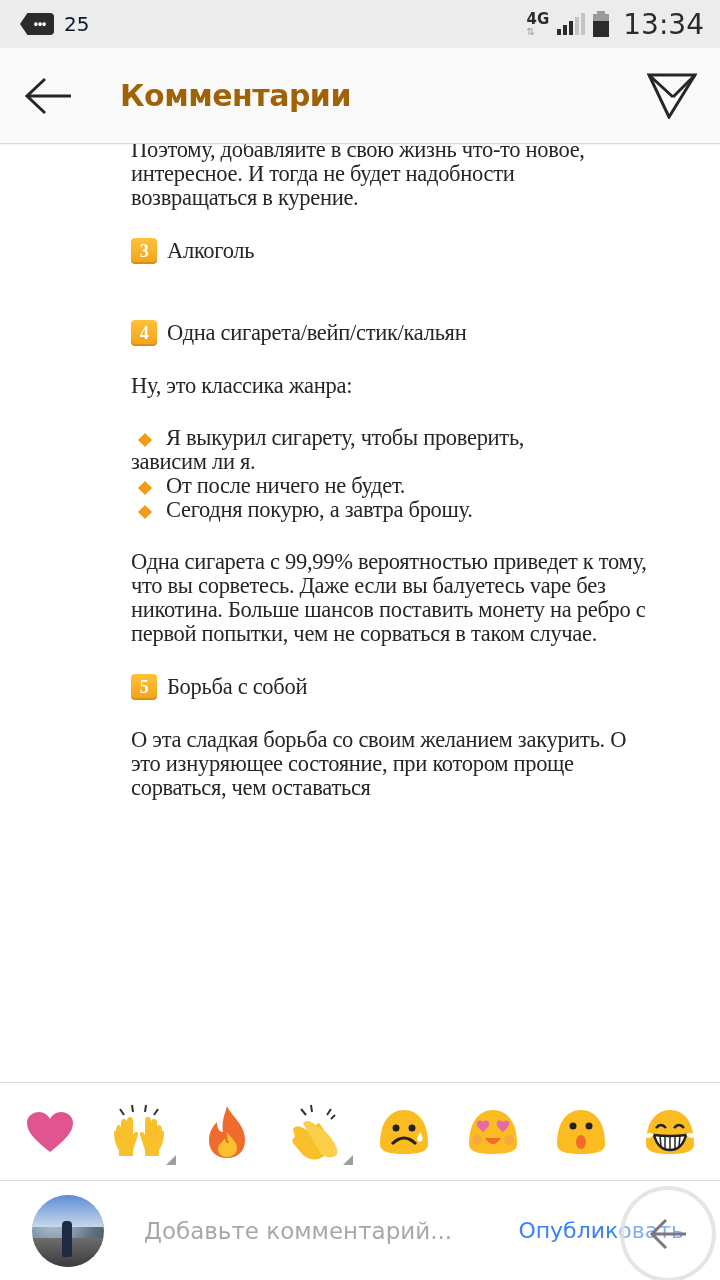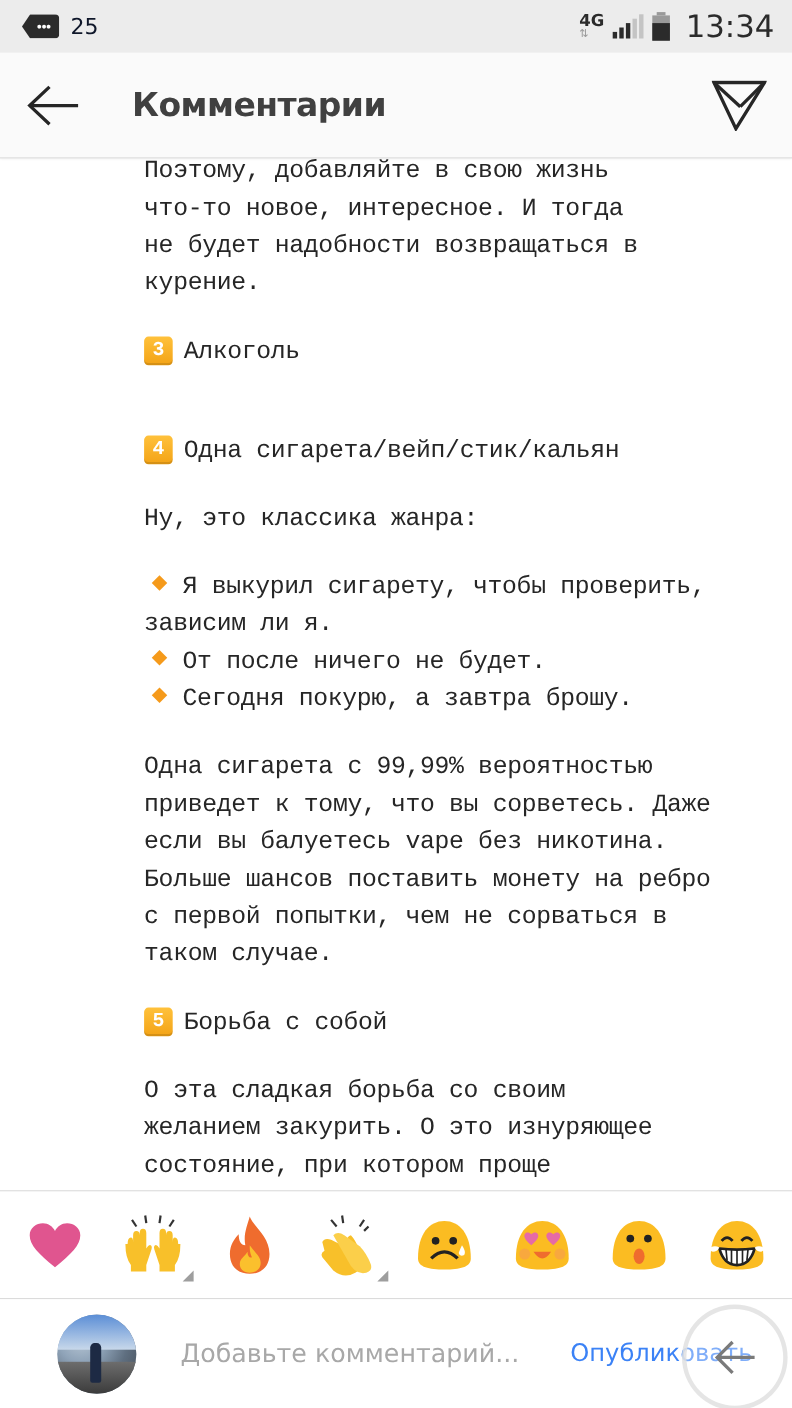--- a/index.html
+++ b/index.html
@@ -21,41 +21,41 @@
   .signal i.off { background: #c4c4c4; }
   .battery { width: 16px; height: 26px; position: relative; }
   .battery .cap { position:absolute; top:0; left:4px; width:8px; height:3px; background:#9a9a9a; }
   .battery .body { position:absolute; top:3px; left:0; width:16px; height:23px; background:#9a9a9a; }
   .battery .fill { position:absolute; bottom:0; left:0; width:16px; height:16px; background:#2b2b2b; }
   .clock { font-size: 28px; color: #2b2b2b; font-family: "DejaVu Sans", sans-serif; margin-left: 6px; }
 
   
   .header { position: absolute; top: 48px; left: 0; width: 720px; height: 96px; background: #fafafa; display:flex; align-items:center; border-bottom: 1px solid #dcdcdc; box-shadow: 0 1px 2px rgba(0,0,0,0.06); z-index: 2; }
   .back-btn { width: 96px; height: 96px; display:flex; align-items:center; justify-content:center; cursor:pointer; }
-  .title { font-size: 30px; font-weight: bold; color: #404040; margin-left: 24px; font-family: "DejaVu Sans", sans-serif; letter-spacing: -0.5px; }
+  .title { font-size: 30px; font-weight: bold; color: #a16207; margin-left: 24px; font-family: "DejaVu Sans", sans-serif; letter-spacing: -0.5px; }
   .send-btn { margin-left: auto; width: 96px; height: 96px; display:flex; align-items:center; justify-content:center; cursor:pointer; }
 
   
   .content { position: absolute; top: 144px; left: 0; width: 720px; height: 938px; overflow: hidden; background:#ffffff; }
-  .comment-body { position: absolute; top: -6px; left: 131px; width: 540px; font-size: 22.5px; line-height: 34px; color: #262626; font-family: Liberation Mono, monospace; letter-spacing: -0.3px; }
+  .comment-body { position: absolute; top: -6px; left: 131px; width: 540px; font-size: 22.5px; line-height: 24px; color: #262626; font-family: Liberation Serif, serif; letter-spacing: -0.3px; }
   .p { margin: 0; }
   .gap { height: 28px; }
   .heading { display:flex; align-items:center; }
   .keycap { display:inline-flex; width: 26px; height: 26px; border-radius: 4px; background: linear-gradient(#ffc13b, #f3a316); color:#fff; font-weight:bold; font-size: 18px; align-items:center; justify-content:center; margin-right: 10px; box-shadow: inset 0 -2px 0 rgba(0,0,0,0.12); }
   .bullet-row { display:flex; }
   .diamond { display:inline-block; width: 10px; height: 10px; background: #f59a1b; transform: rotate(45deg); margin: 9px 16px 0 9px; flex: none; }
   .bullet-text { flex: 1; }
 
   
   .emoji-bar { position: absolute; top: 1082px; left: 0; width: 720px; height: 98px; background: #ffffff; border-top: 1px solid #dbdbdb; display:flex; align-items:center; justify-content:space-around; padding: 0 6px; }
   .emoji { width: 62px; height: 62px; display:flex; align-items:center; justify-content:center; position:relative; cursor:pointer; }
   .emoji .corner { position:absolute; right: -6px; bottom: -2px; width: 0; height: 0; border-left: 10px solid transparent; border-bottom: 10px solid #9e9e9e; }
 
   
-  .input-bar { position: absolute; top: 1180px; left: 0; width: 720px; height: 100px; background: #ffffff; border-top: 1px solid #dbdbdb; display:flex; align-items:center;padding-left:20px; }
+  .input-bar { position: absolute; top: 1180px; left: 0; width: 720px; height: 100px; background: #ffffff; border-top: 1px solid #dbdbdb; display:flex; align-items:center; }
   .avatar { width: 72px; height: 72px; border-radius: 50%; margin-left: 32px; overflow:hidden; background: radial-gradient(circle at 30% 30%, #b9c8d6 0%, #8fa3b8 30%, #5f6f80 60%, #3e4650 100%); position:relative; flex:none; }
   .avatar .sky { position:absolute; top:0; left:0; right:0; height:45%; background: linear-gradient(#5b8ed6, #c8d8ea); }
   .avatar .ground { position:absolute; bottom:0; left:0; right:0; height:40%; background: linear-gradient(#6d6d6d, #3b3b3b); }
   .avatar .person { position:absolute; left: 30px; top: 26px; width: 10px; height: 36px; background: #1d2a44; border-radius: 4px 4px 2px 2px; }
   .comment-input { margin-left: 40px; flex: 1; border: none; outline: none; font-size: 23px; color: #262626; background: transparent; font-family: "DejaVu Sans", sans-serif; }
   .comment-input::placeholder { color: #a8a8a8; }
   .publish-btn { font-size: 22px; color: #3b82f6; margin-right: 36px; font-family: "DejaVu Sans", sans-serif; cursor: pointer; white-space: nowrap; }
   .float-back { position: absolute; right: 4px; top: 1186px; width: 96px; height: 96px; border-radius: 50%; border: 4px solid rgba(225,225,225,0.85); background: rgba(255,255,255,0.35); display:flex; align-items:center; justify-content:center; cursor:pointer; }
 </style>
 </head>

